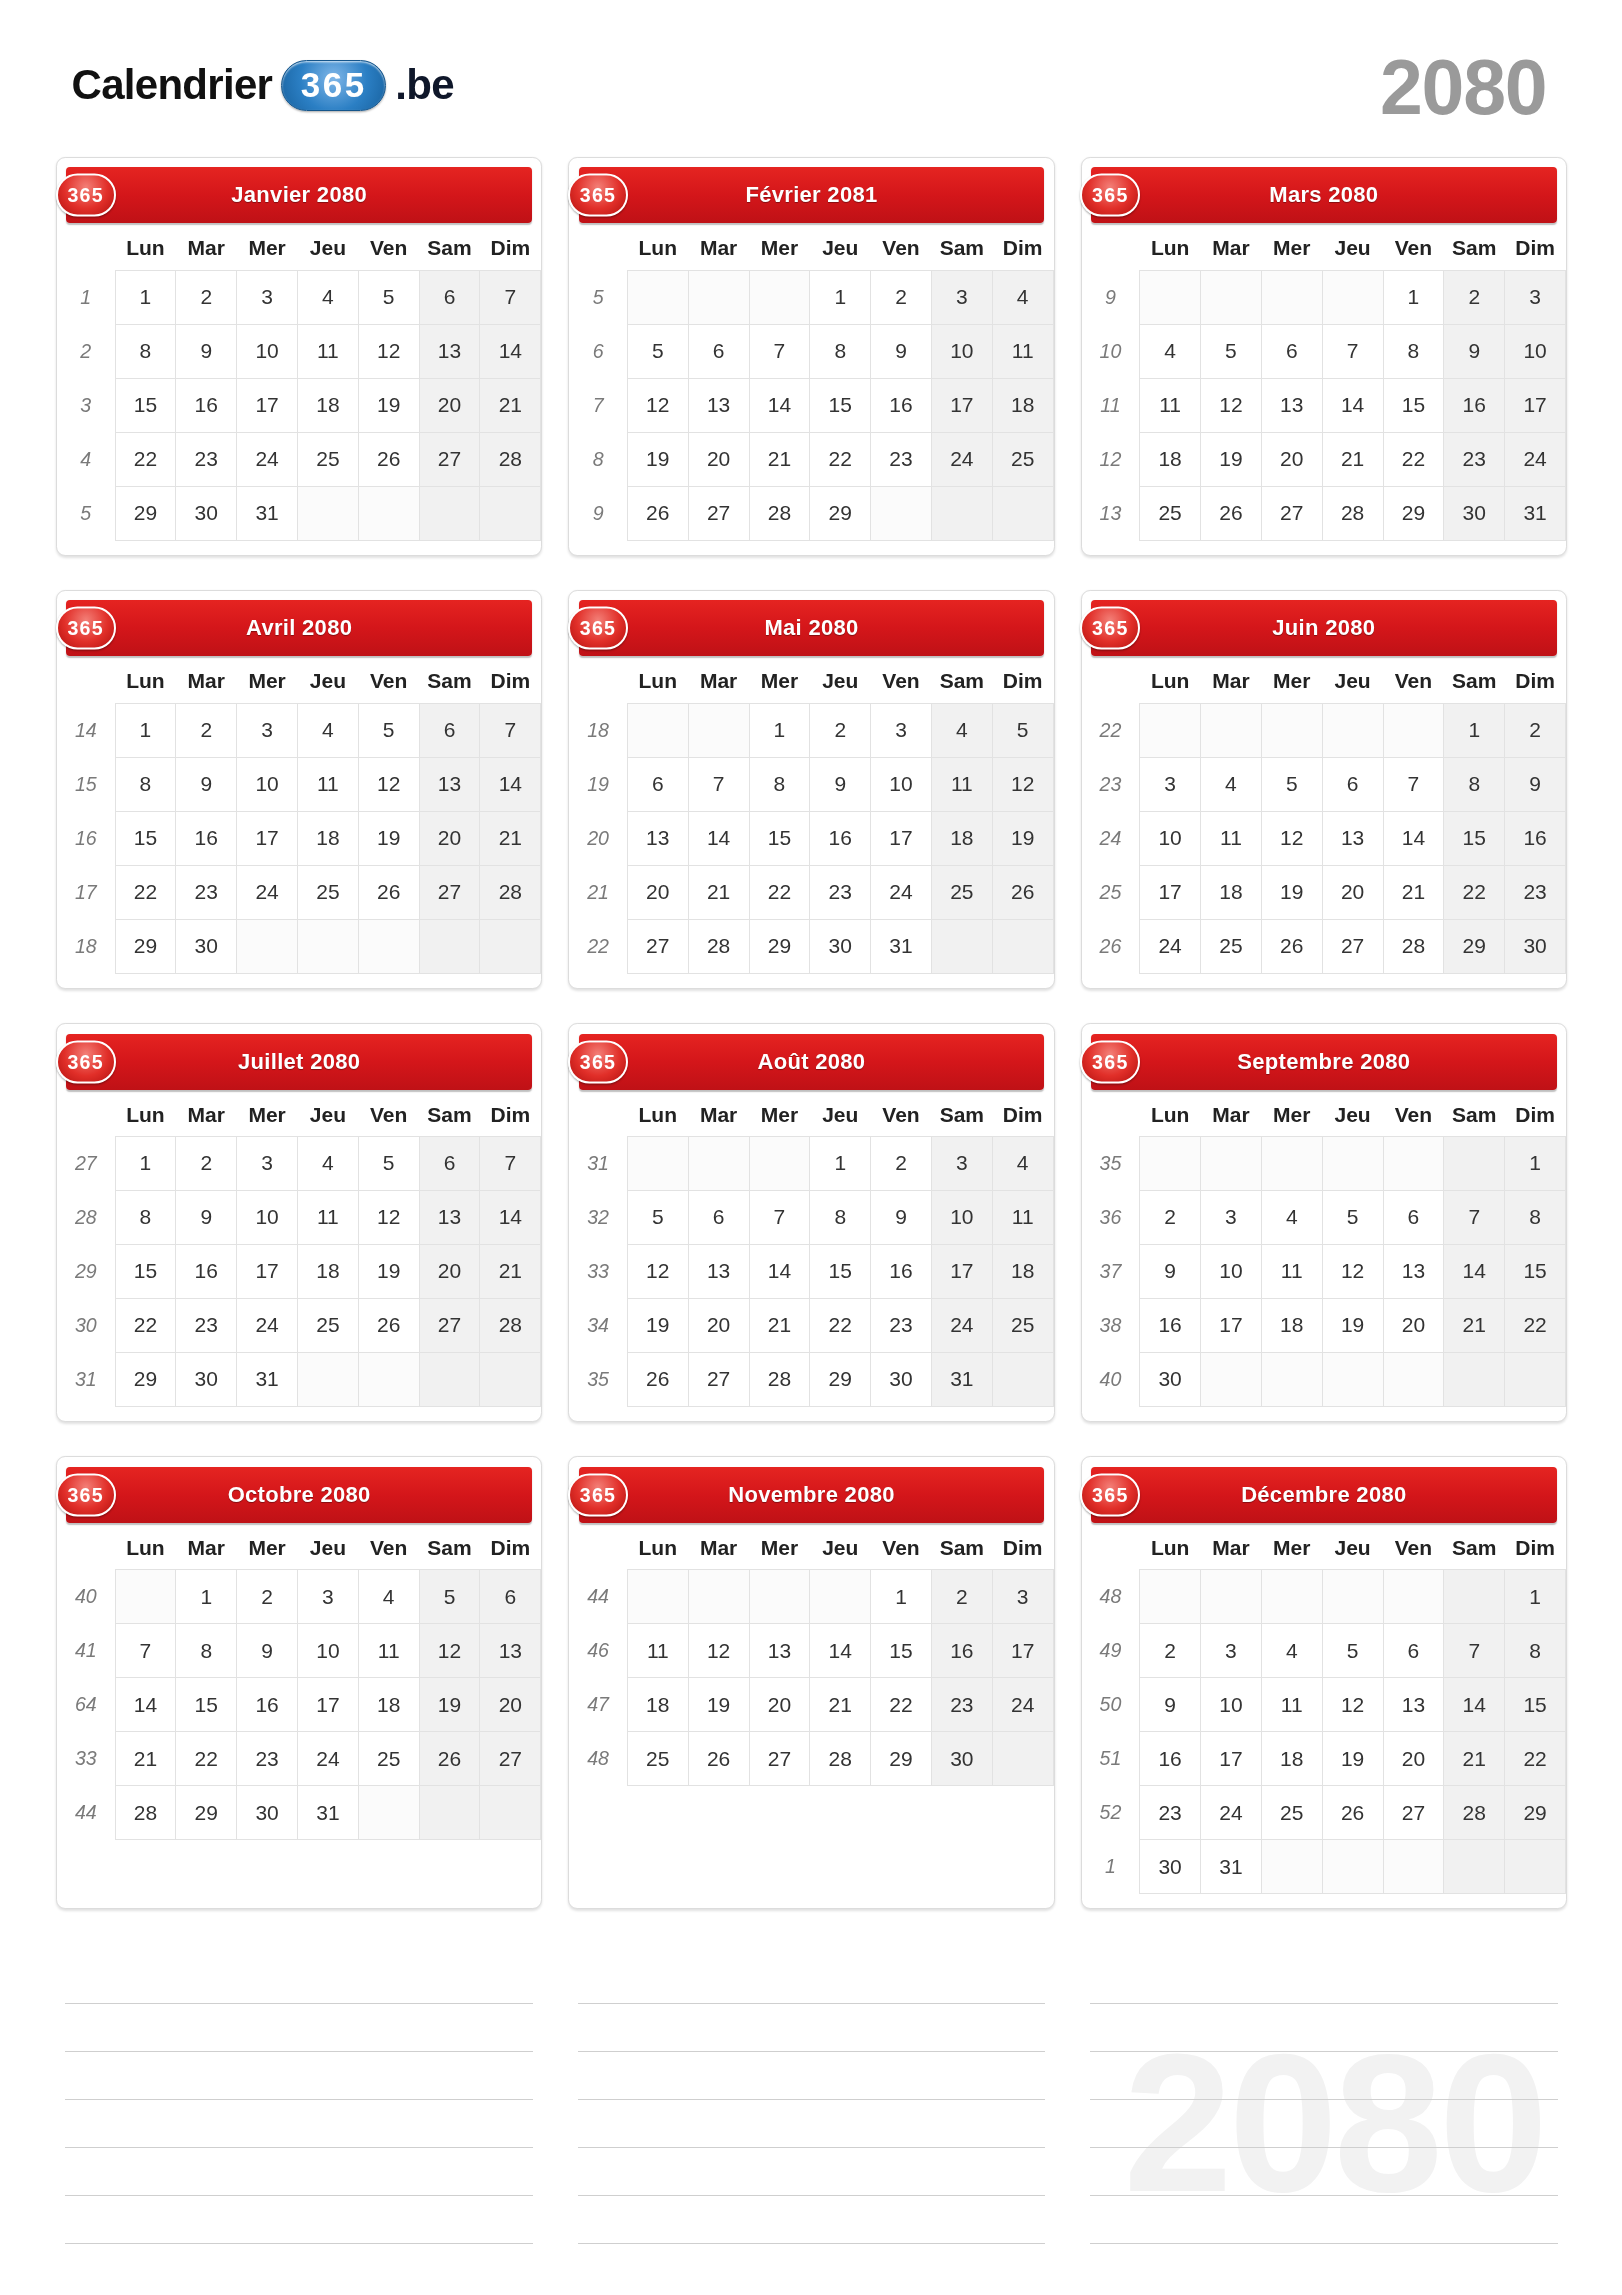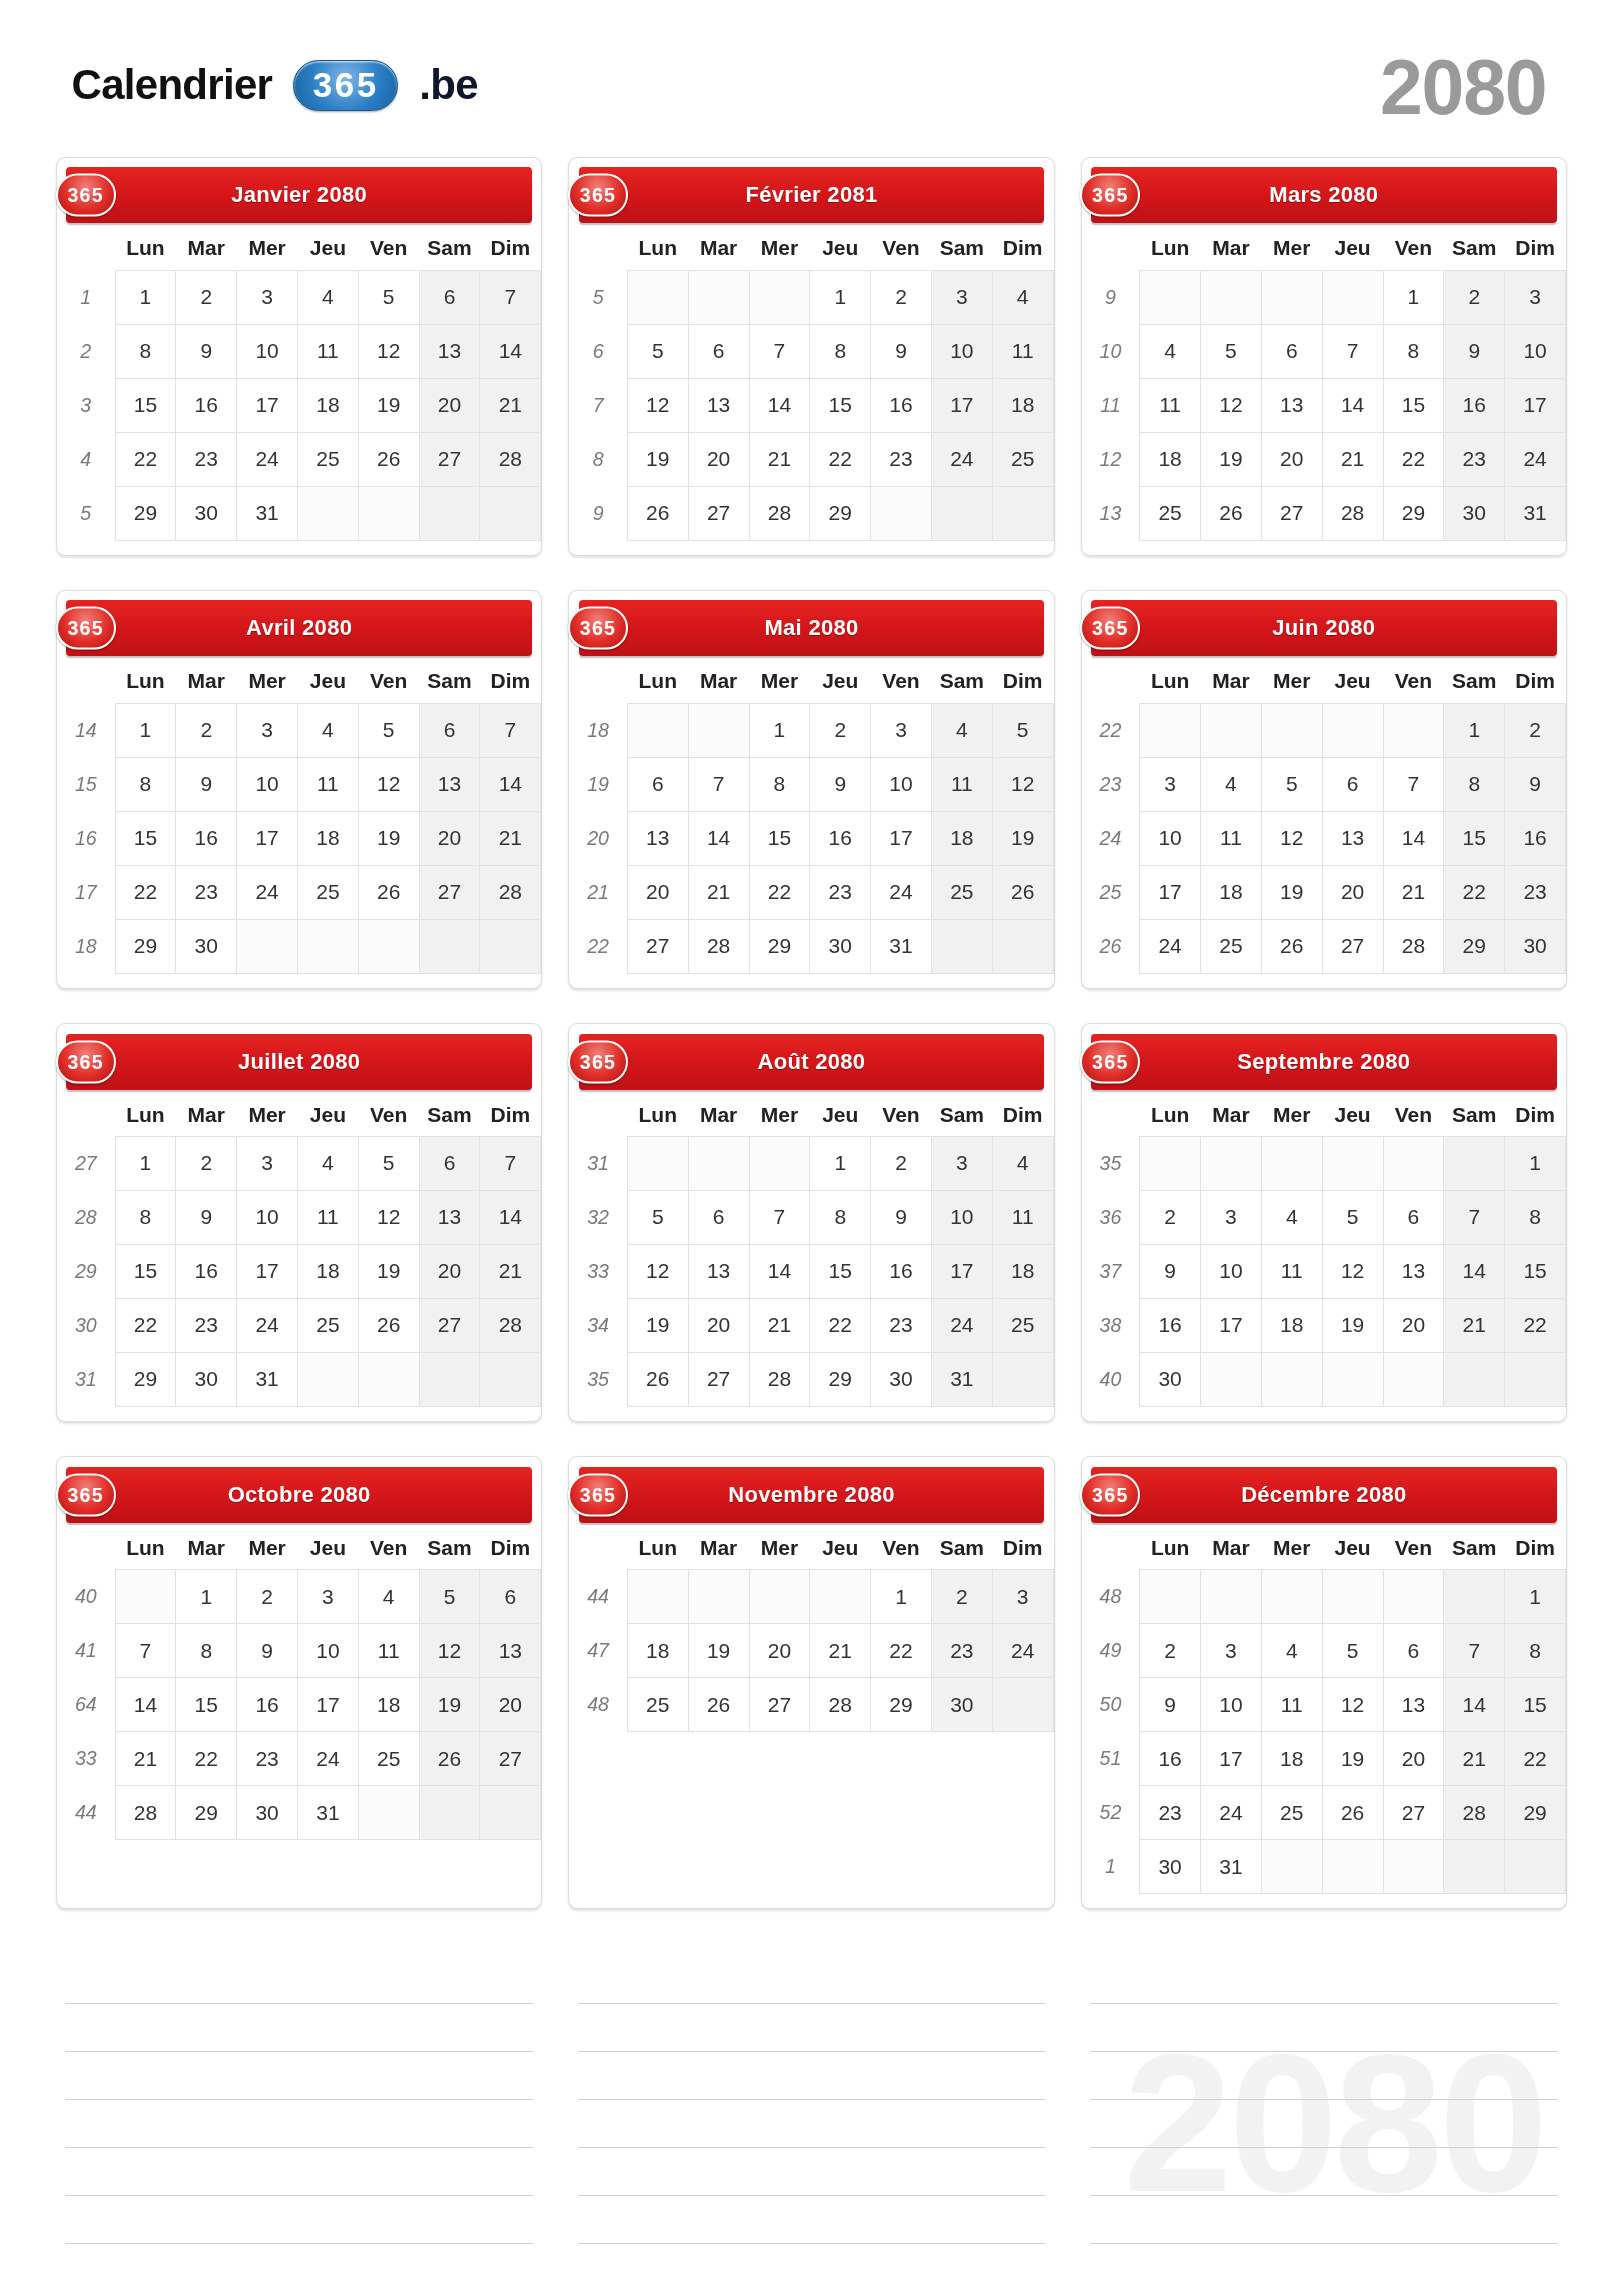--- a/index.html
+++ b/index.html
@@ -17,21 +17,21 @@
     position:relative;
     height:157px;
     padding:0 65px;
     display:flex;
     align-items:center;
     justify-content:space-between;
   }
   .logo{
     display:flex;
     align-items:center;
-    gap:21px;
+    gap:9px;
     font-size:42px;
     font-weight:bold;
     color:#1a1a1a;
     letter-spacing:-0.7px;
     margin-left:6.5px;
     margin-top:13px;
   }
   .logo .word{ color:#111; }
   .logo .badge365{
     display:inline-flex;
@@ -925,20 +925,30 @@
             <td class="wk">44</td>
             <td class="empty"></td>
             <td class="empty"></td>
             <td class="empty"></td>
             <td class="empty"></td>
             <td class="">1</td>
             <td class="we">2</td>
             <td class="we">3</td>
           </tr>
           <tr>
+            <td class="wk">46</td>
+            <td class="">11</td>
+            <td class="">12</td>
+            <td class="">13</td>
+            <td class="">14</td>
+            <td class="">15</td>
+            <td class="we">16</td>
+            <td class="we">17</td>
+          </tr>
+          <tr>
             <td class="wk">47</td>
             <td class="">18</td>
             <td class="">19</td>
             <td class="">20</td>
             <td class="">21</td>
             <td class="">22</td>
             <td class="we">23</td>
             <td class="we">24</td>
           </tr>
           <tr>

